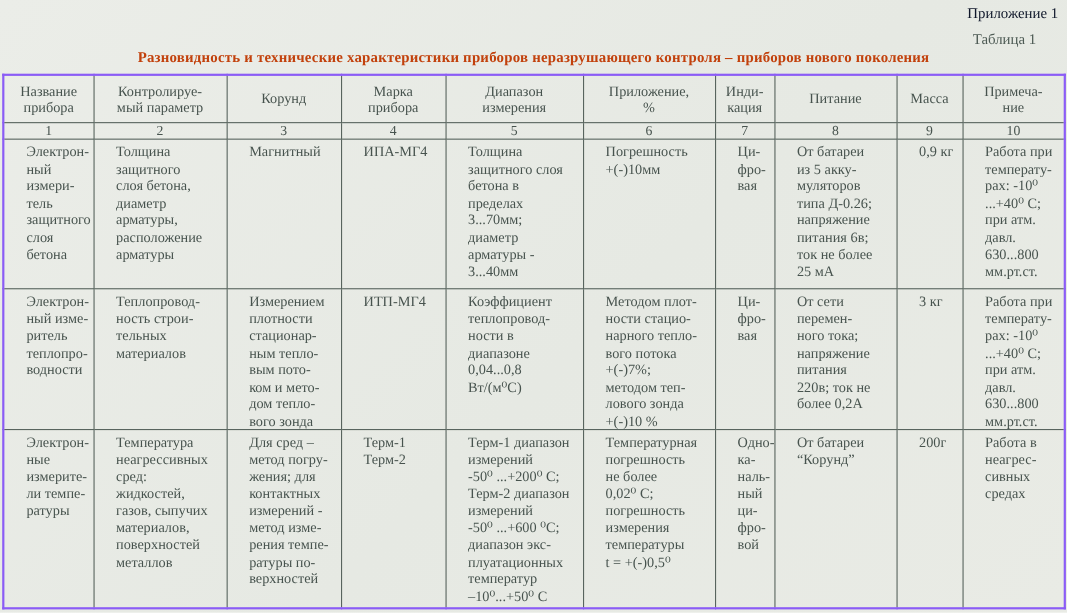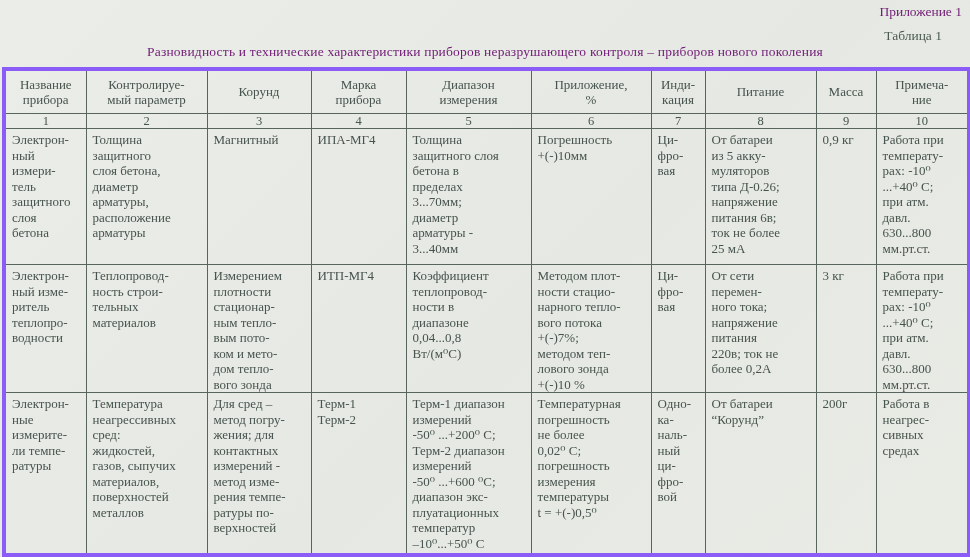--- a/index.html
+++ b/index.html
@@ -13,48 +13,48 @@
     position: relative;
     background: linear-gradient(135deg, #ebede8 0%, #e6e9e3 55%, #e9ebe5 100%);
     font-family: "Liberation Serif", "DejaVu Serif", serif;
     color: #47534e;
   }
   .appendix-label {
     position: absolute;
     top: 4px;
     right: 8px;
     font-size: 13.5px;
-    color: #701a75;
+    color: #0f172a;
   }
   .table-number-label {
     position: absolute;
     top: 28px;
     right: 28px;
     font-size: 13.5px;
     color: #4d5a54;
   }
   .doc-title {
     position: absolute;
     top: 44px;
     left: 0;
     right: 0;
     text-align: center;
     font-size: 13.5px;
-    font-weight: normal;
+    font-weight: bold;
     letter-spacing: 0.2px;
-    color: #701a75;
+    color: #c2410c;
   }
   table.main-table {
     position: absolute;
     top: 67px;
     left: 2px;
     width: 965px;
     border-collapse: collapse;
     table-layout: fixed;
-    border: 4px solid #8b5cf6;
+    border: 2px solid #8b5cf6;
   }
   th, td {
     border: 1px solid #58645e;
     white-space: pre-line;
     overflow: hidden;
     font-size: 13px;
     line-height: 15.5px;
     color: #47534e;
   }
   tr.header-row th {
@@ -69,21 +69,21 @@
     vertical-align: middle;
     text-align: center;
     font-weight: normal;
     font-size: 12.5px;
     line-height: 13px;
     padding: 0 2px;
   }
   tbody td {
     vertical-align: top;
     text-align: left;
-    padding: 3px 3px 0 6px;
+    padding: 3px 3px 0 20px;
   }
   tr.data-row-0 { height: 136px; }
   tr.data-row-1 { height: 126px; }
   tr.data-row-2 { height: 162px; }
 </style>
 </head>
 <body>
 
 <div class="appendix-label">Приложение 1</div>
 <div class="table-number-label">Таблица 1</div>

